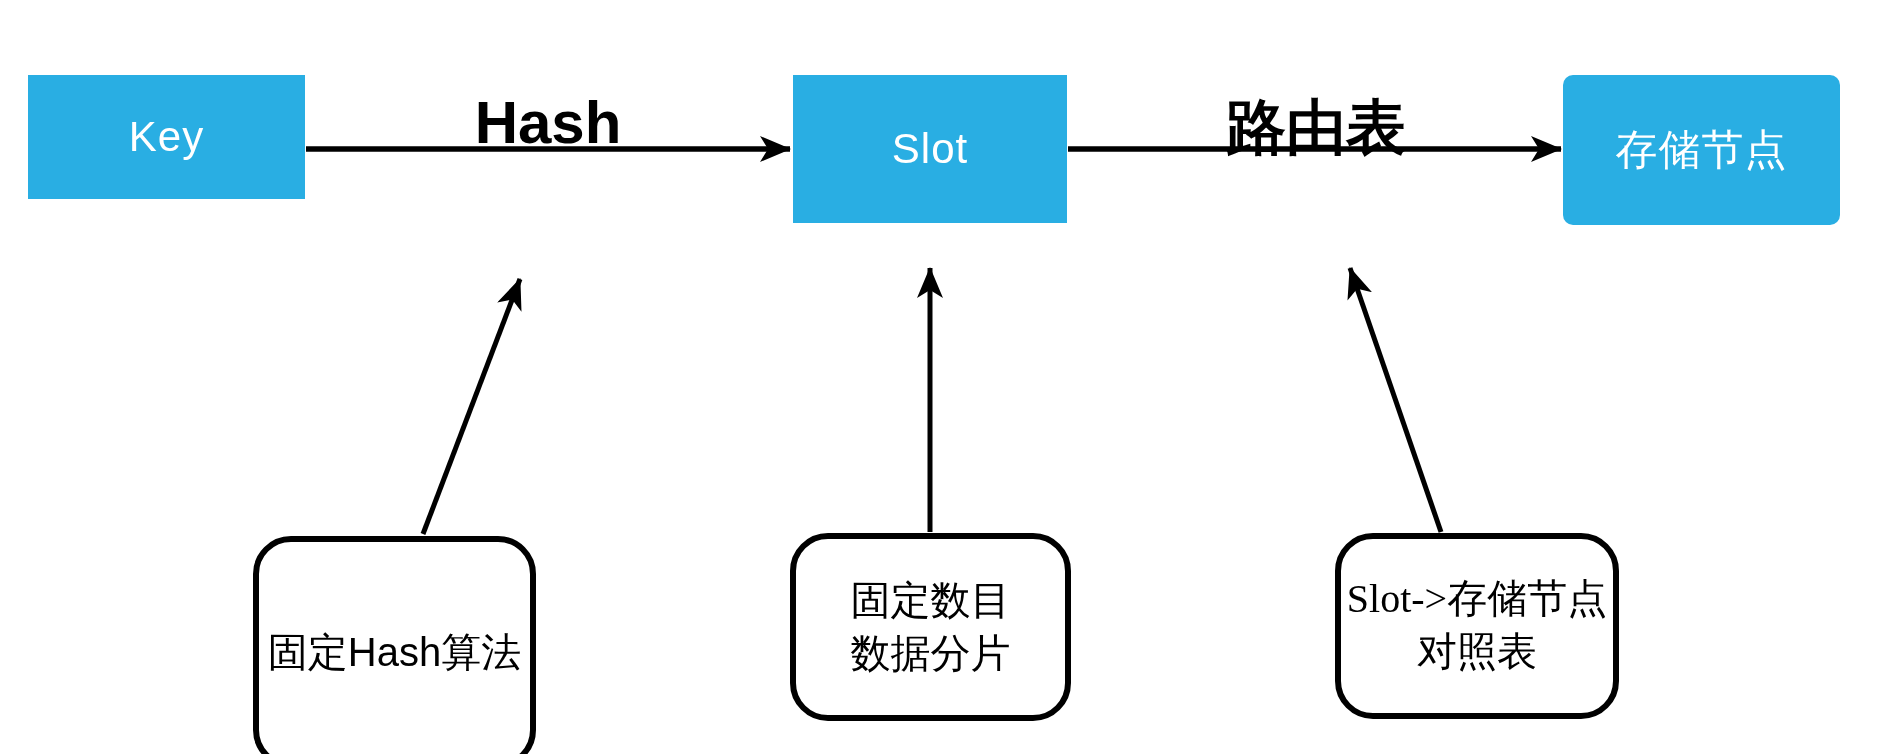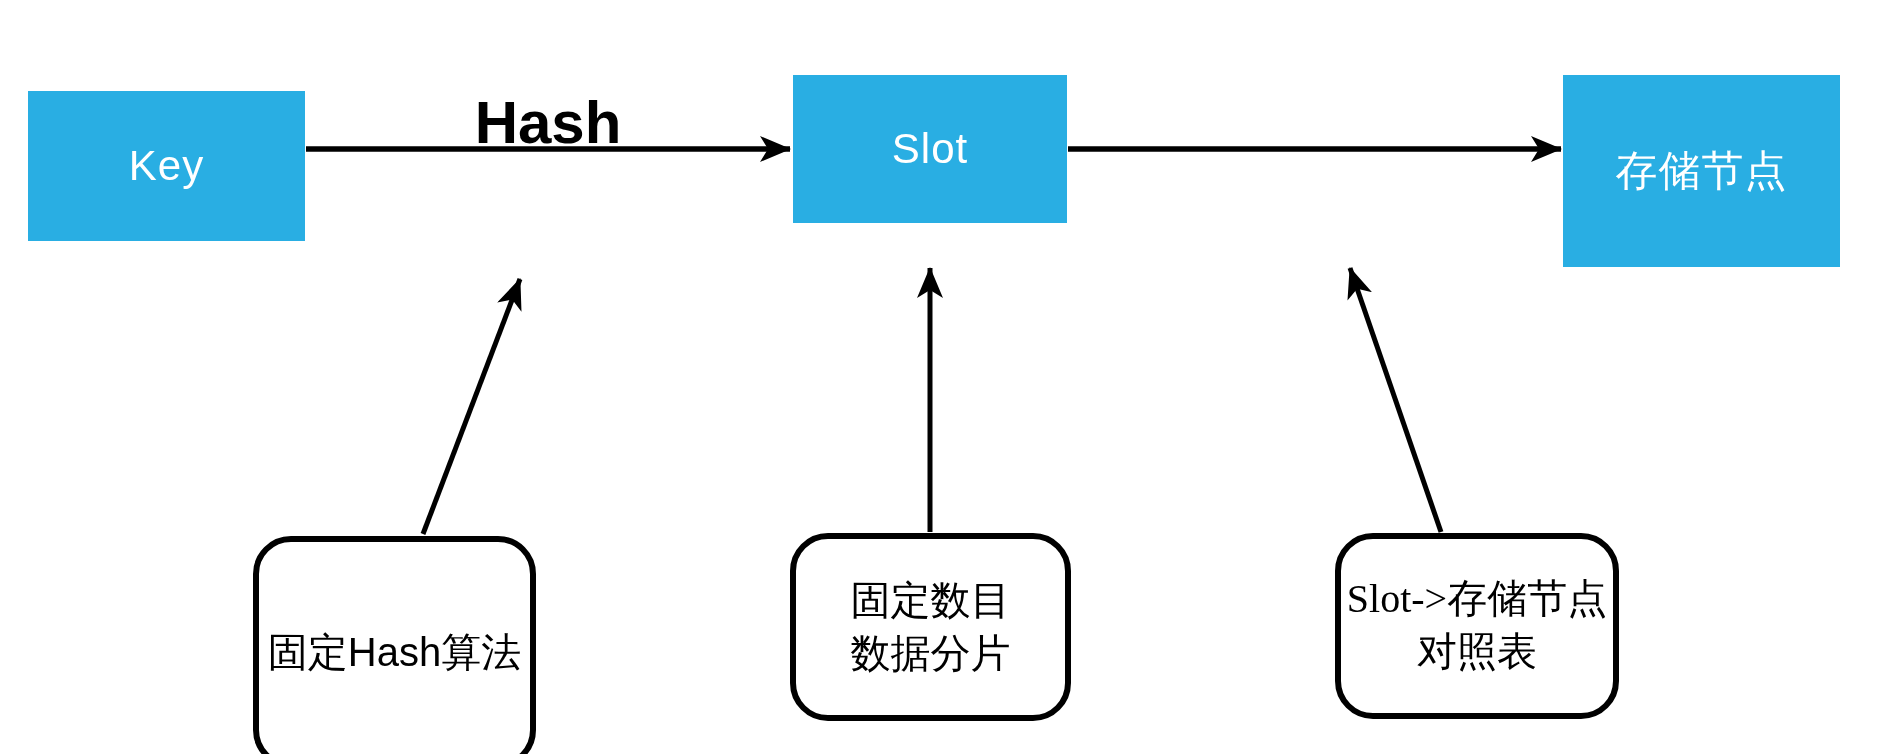--- a/index.html
+++ b/index.html
@@ -25,23 +25,23 @@
   .node {
     position: absolute;
     background: #29AEE3;
     color: #ffffff;
     display: flex;
     align-items: center;
     justify-content: center;
     font-size: 42px;
     letter-spacing: 1px;
   }
-  #node-key     { left: 28px;   top: 91px; width: 277px; height: 150px; }
+  #node-key     { left: 28px;   top: 75px; width: 277px; height: 124px; }
   #node-slot    { left: 793px;  top: 75px; width: 274px; height: 148px; }
-  #node-storage { left: 1563px; top: 75px; width: 277px; height: 192px; }
+  #node-storage { left: 1563px; top: 75px; width: 277px; height: 150px; border-radius: 10px; }
   .edge-label {
     position: absolute;
     color: #000000;
     font-weight: bold;
     font-size: 60px;
     transform: translateX(-50%);
     white-space: nowrap;
   }
   #edge-label-hash    { left: 548px;  top: 88px; }
   #edge-label-routing { left: 1316px; top: 88px; }
@@ -86,20 +86,21 @@
     <span>Key</span>
   </div>
   <div class="node" id="node-slot">
     <span>Slot</span>
   </div>
   <div class="node" id="node-storage">
     <span>存储节点</span>
   </div>
 
   <div class="edge-label" id="edge-label-hash">Hash</div>
+  <div class="edge-label" id="edge-label-routing">路由表</div>
 
   <div class="note" id="note-hash-algo">
     <span>固定Hash算法</span>
   </div>
   <div class="note" id="note-shards">
     <span>固定数目
 数据分片</span>
   </div>
   <div class="note" id="note-mapping">
     <span>Slot-&gt;存储节点

